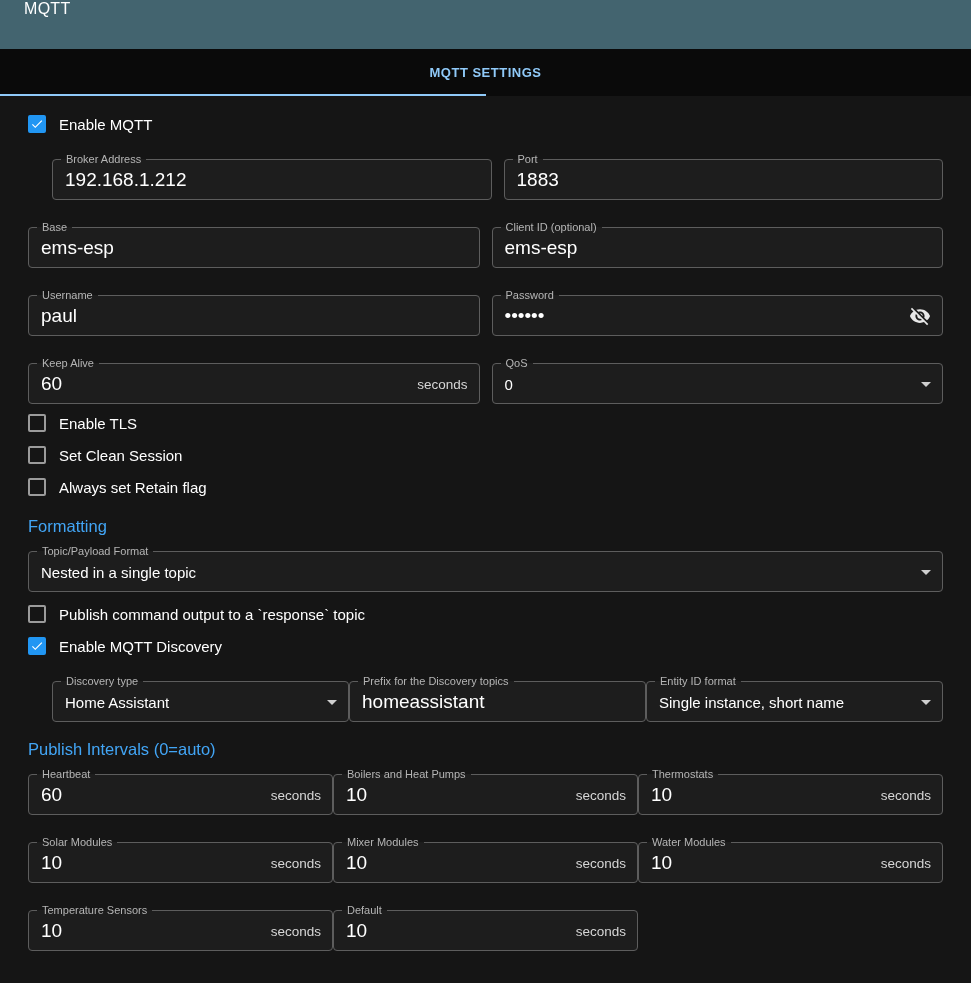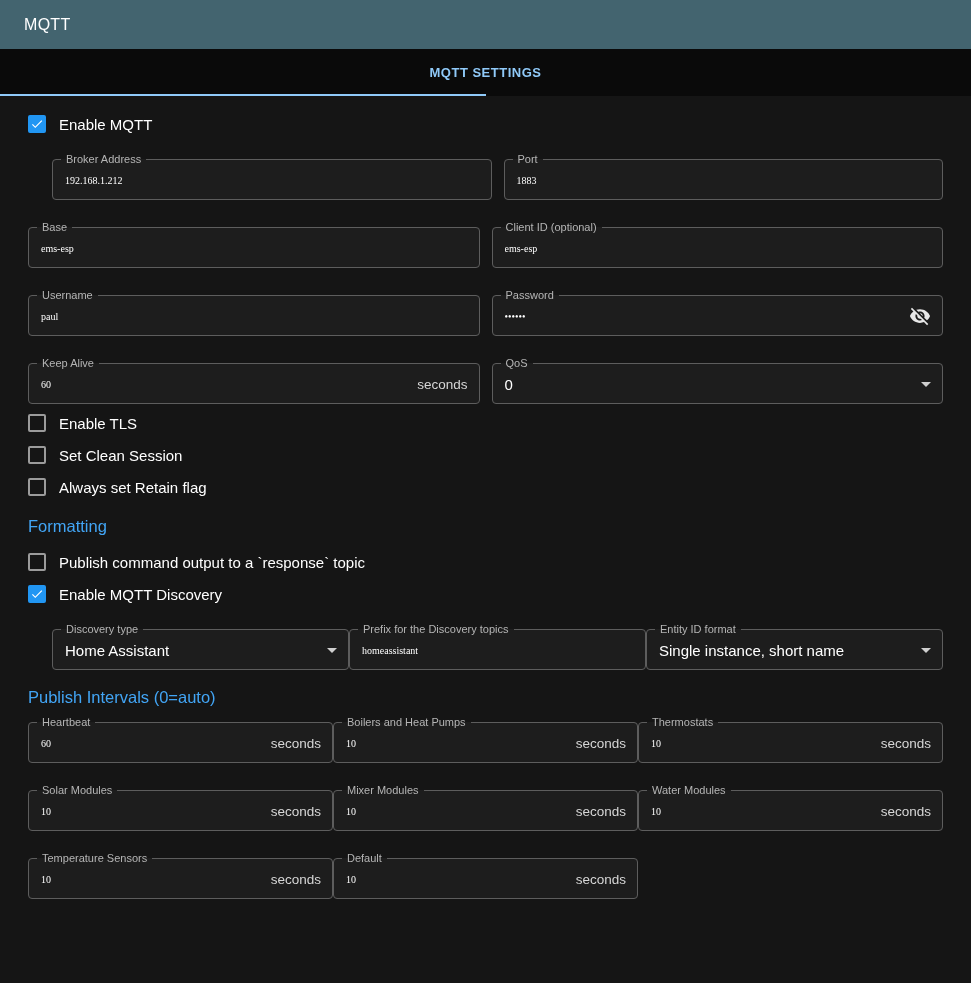--- a/index.html
+++ b/index.html
@@ -8,21 +8,21 @@
     --checkbox-checked:#2196f3;
     --heading-blue:#42a5f5;
   }
   *{box-sizing:border-box;}
   html,body{margin:0;padding:0;}
   body{
     width:971px;height:983px;overflow:hidden;
     background:#151515;color:#fff;
     font-family:"Liberation Sans", sans-serif;
   }
-  .appbar{height:49px;background:var(--header-bg);display:flex;align-items:center;padding:0 24px;}
+  .appbar{height:49px;background:var(--header-bg);display:flex;align-items:flex-start;padding:0 24px;}
   .appbar h1{margin:0;font-size:16px;font-weight:500;letter-spacing:.3px;color:#fff;}
   .tabbar{height:47px;background:#0a0a0a;display:flex;position:relative;}
   .tab{flex:1;display:flex;align-items:center;justify-content:center;cursor:pointer;
        font-size:13px;font-weight:700;letter-spacing:.5px;text-transform:uppercase;color:#e3e3e3;}
   .tab.active{color:var(--accent);}
   .tab-indicator{position:absolute;left:0;bottom:0;width:50%;height:2px;background:var(--accent);}
   .content{padding:12px 28px 20px 28px;}
   .cb-row{display:flex;align-items:center;gap:13px;padding:7px 0;cursor:pointer;}
   .cb{width:18px;height:18px;border:2px solid #9b9b9b;border-radius:2px;flex:0 0 auto;
       display:flex;align-items:center;justify-content:center;background:transparent;}
@@ -33,21 +33,21 @@
   .grid2{display:grid;grid-template-columns:1fr 1fr;gap:12px;}
   .grid3{display:grid;grid-template-columns:1fr 1fr 1fr;}
   .mt14{margin-top:14px;padding-left:24px;} .mt22{margin-top:22px;} .mt10{margin-top:3px;} .mt6{margin-top:6px;}
   .tf{position:relative;min-width:0;}
   .tf-fs{margin:0;padding:0 12px;border:1px solid #5d5d5d;border-radius:4px;background:#1d1d1d;
          height:46px;min-width:0;}
   .tf-label{font-size:11px;line-height:11px;color:#b5b5b5;padding:0 5px;margin-left:-4px;white-space:nowrap;}
   .tf-inner{position:absolute;left:0;right:0;top:0;bottom:0;display:flex;align-items:center;
             padding:6px 12px 0 13px;}
   .tf-input{flex:1;min-width:0;background:transparent;border:0;outline:0;color:#fff;
-            font-size:10px;font-family:Liberation Serif, serif;padding:0;}
+            font-size:19px;font-family:Liberation Sans, sans-serif;padding:0;}
   .tf-value{flex:1;min-width:0;font-size:15px;color:#fff;white-space:nowrap;overflow:hidden;}
   .tf-suffix{font-size:13.5px;color:#d6d6d6;margin-left:8px;white-space:nowrap;}
   .caret{width:0;height:0;border-left:5px solid transparent;border-right:5px solid transparent;
          border-top:5px solid #cfcfcf;margin-left:10px;flex:0 0 auto;}
   .eye-btn{background:none;border:0;padding:0;margin-left:8px;cursor:pointer;display:flex;align-items:center;}
   .section-heading{color:var(--heading-blue);font-size:16.5px;font-weight:400;margin:14px 0 10px 0;}
 </style>
 </head>
 <body>
 
@@ -172,20 +172,29 @@
     <div class="cb-row">
       <span class="cb">
         
       </span>
       <span class="cb-label">Always set Retain flag</span>
     </div>
   </div>
 
   <h2 class="section-heading">Formatting</h2>
 
+  <div class="tf">
+    <fieldset class="tf-fs">
+        <legend class="tf-label"><span>Topic/Payload Format</span></legend>
+      </fieldset>
+    <div class="tf-inner">
+      <span class="tf-value">Nested in a single topic</span>
+      <span class="caret"></span>
+    </div>
+  </div>
 
   <div class="mt6">
     <div class="cb-row">
       <span class="cb">
         
       </span>
       <span class="cb-label">Publish command output to a `response` topic</span>
     </div>
     <div class="cb-row">
       <span class="cb checked">

